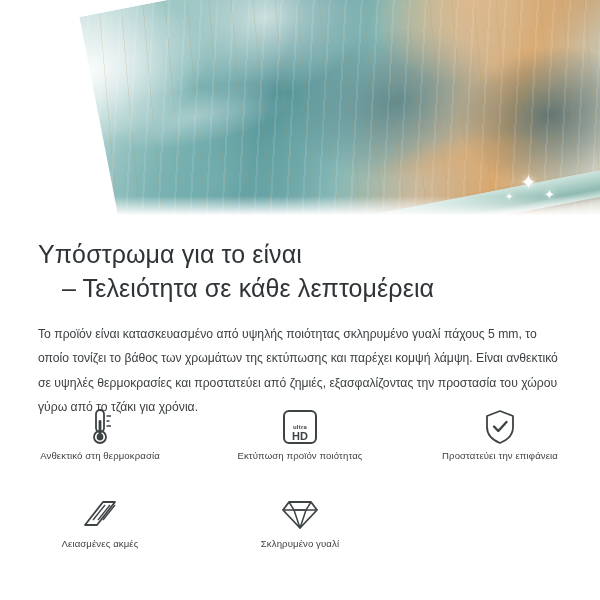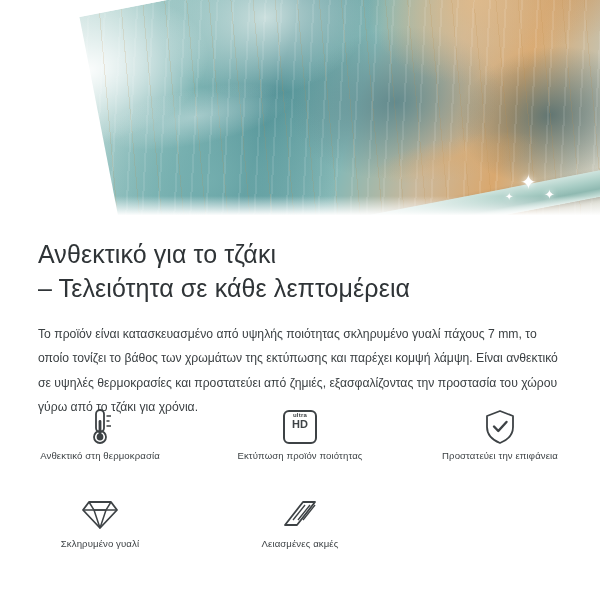--- a/index.html
+++ b/index.html
@@ -114,20 +114,21 @@
     margin: 0;
     padding: 16px 38px 0 38px;
     font-size: 25px;
     line-height: 1.34;
     font-weight: 400;
     color: #2f3437;
     letter-spacing: 0.1px;
   }
   .headline .line2 {
     display: block;
+    margin-left: 24px;
   }
   .body-copy {
     margin: 0;
     padding: 17px 40px 0 38px;
     font-size: 12.2px;
     line-height: 2.0;
     color: #3b4043;
   }
 
   
@@ -161,21 +162,21 @@
     letter-spacing: 0.1px;
   }
   .hd-badge {
     width: 30px;
     height: 30px;
     border: 2px solid #3d4245;
     border-radius: 6px;
     display: flex;
     flex-direction: column;
     align-items: center;
-    justify-content: flex-start;
+    justify-content: flex-end;
     line-height: 1;
   }
   .hd-badge .u { font-size: 6px; font-weight: bold; color: #3d4245; letter-spacing: .2px; }
   .hd-badge .h { font-size: 11px; font-weight: bold; color: #3d4245; margin-top: 1px; }
   svg { display: block; }
 </style>
 </head>
 <body>
 
 <div class="page">
@@ -186,24 +187,24 @@
 
     <div class="hero-mask-left"></div>
     <div class="hero-fade"></div>
     <span class="sparkle s1">✦</span>
     <span class="sparkle s2">✦</span>
     <span class="sparkle s3">✦</span>
   </div>
 
   <div class="content">
     <h1 class="headline">
-      <span>Ανθεκτικό για το τζάκι</span>
+      <span>Υπόστρωμα για το είναι</span>
       <span class="line2">– Τελειότητα σε κάθε λεπτομέρεια</span>
     </h1>
-    <p class="body-copy">Το προϊόν είναι κατασκευασμένο από υψηλής ποιότητας σκληρυμένο γυαλί πάχους 7 mm, το οποίο τονίζει το βάθος των χρωμάτων της εκτύπωσης και παρέχει κομψή λάμψη. Είναι ανθεκτικό σε υψηλές θερμοκρασίες και προστατεύει από ζημιές, εξασφαλίζοντας την προστασία του χώρου γύρω από το τζάκι για χρόνια.</p>
+    <p class="body-copy">Το προϊόν είναι κατασκευασμένο από υψηλής ποιότητας σκληρυμένο γυαλί πάχους 5 mm, το οποίο τονίζει το βάθος των χρωμάτων της εκτύπωσης και παρέχει κομψή λάμψη. Είναι ανθεκτικό σε υψηλές θερμοκρασίες και προστατεύει από ζημιές, εξασφαλίζοντας την προστασία του χώρου γύρω από το τζάκι για χρόνια.</p>
   </div>
 
   <div class="features">
 
     <div class="feature">
       <div class="feature-icon">
         <svg width="34" height="42" viewBox="0 0 34 42">
           <rect x="13" y="4" width="8" height="22" rx="4" fill="none" stroke="#3d4245" stroke-width="1.8"></rect>
           <circle cx="17" cy="31" r="6" fill="none" stroke="#3d4245" stroke-width="1.8"></circle>
           <rect x="15.6" y="14" width="2.8" height="16" rx="1.4" fill="#3d4245"></rect>
@@ -232,37 +233,37 @@
           <path d="M18 4 L31 9 V20 C31 27.5 25.5 33 18 36 C10.5 33 5 27.5 5 20 V9 Z" fill="none" stroke="#3d4245" stroke-width="1.8" stroke-linejoin="round"></path>
           <path d="M12 19.5 L16.3 24 L24.5 15" fill="none" stroke="#3d4245" stroke-width="2.4" stroke-linecap="round" stroke-linejoin="round"></path>
         </svg>
       </div>
       <div class="feature-label">Προστατεύει την επιφάνεια</div>
     </div>
 
     <div class="feature">
       <div class="feature-icon">
         <svg width="38" height="34" viewBox="0 0 38 34">
+          <path d="M4 27 L22 4 H34 L16 27 Z" fill="none" stroke="#3d4245" stroke-width="1.8" stroke-linejoin="round"></path>
+          <line x1="12" y1="22" x2="24" y2="7" stroke="#3d4245" stroke-width="1.4"></line>
+          <line x1="17" y1="22" x2="29" y2="7" stroke="#3d4245" stroke-width="1.4"></line>
+          <line x1="22" y1="22" x2="34" y2="7" stroke="#3d4245" stroke-width="1.4"></line>
+        </svg>
+      </div>
+      <div class="feature-label">Λειασμένες ακμές</div>
+    </div>
+
+    <div class="feature">
+      <div class="feature-icon">
+        <svg width="38" height="34" viewBox="0 0 38 34">
           <path d="M8 4 H30 L36 12 L19 30 L2 12 Z" fill="none" stroke="#3d4245" stroke-width="1.8" stroke-linejoin="round"></path>
           <path d="M2 12 H36" stroke="#3d4245" stroke-width="1.5"></path>
           <path d="M8 4 L13 12 L19 30" fill="none" stroke="#3d4245" stroke-width="1.5"></path>
           <path d="M30 4 L25 12 L19 30" fill="none" stroke="#3d4245" stroke-width="1.5"></path>
           <path d="M13 12 H25" stroke="#3d4245" stroke-width="1.5"></path>
         </svg>
       </div>
       <div class="feature-label">Σκληρυμένο γυαλί</div>
     </div>
 
-    <div class="feature">
-      <div class="feature-icon">
-        <svg width="38" height="34" viewBox="0 0 38 34">
-          <path d="M4 27 L22 4 H34 L16 27 Z" fill="none" stroke="#3d4245" stroke-width="1.8" stroke-linejoin="round"></path>
-          <line x1="12" y1="22" x2="24" y2="7" stroke="#3d4245" stroke-width="1.4"></line>
-          <line x1="17" y1="22" x2="29" y2="7" stroke="#3d4245" stroke-width="1.4"></line>
-          <line x1="22" y1="22" x2="34" y2="7" stroke="#3d4245" stroke-width="1.4"></line>
-        </svg>
-      </div>
-      <div class="feature-label">Λειασμένες ακμές</div>
-    </div>
-
 
   </div>
 </div>
 
 </body></html>

